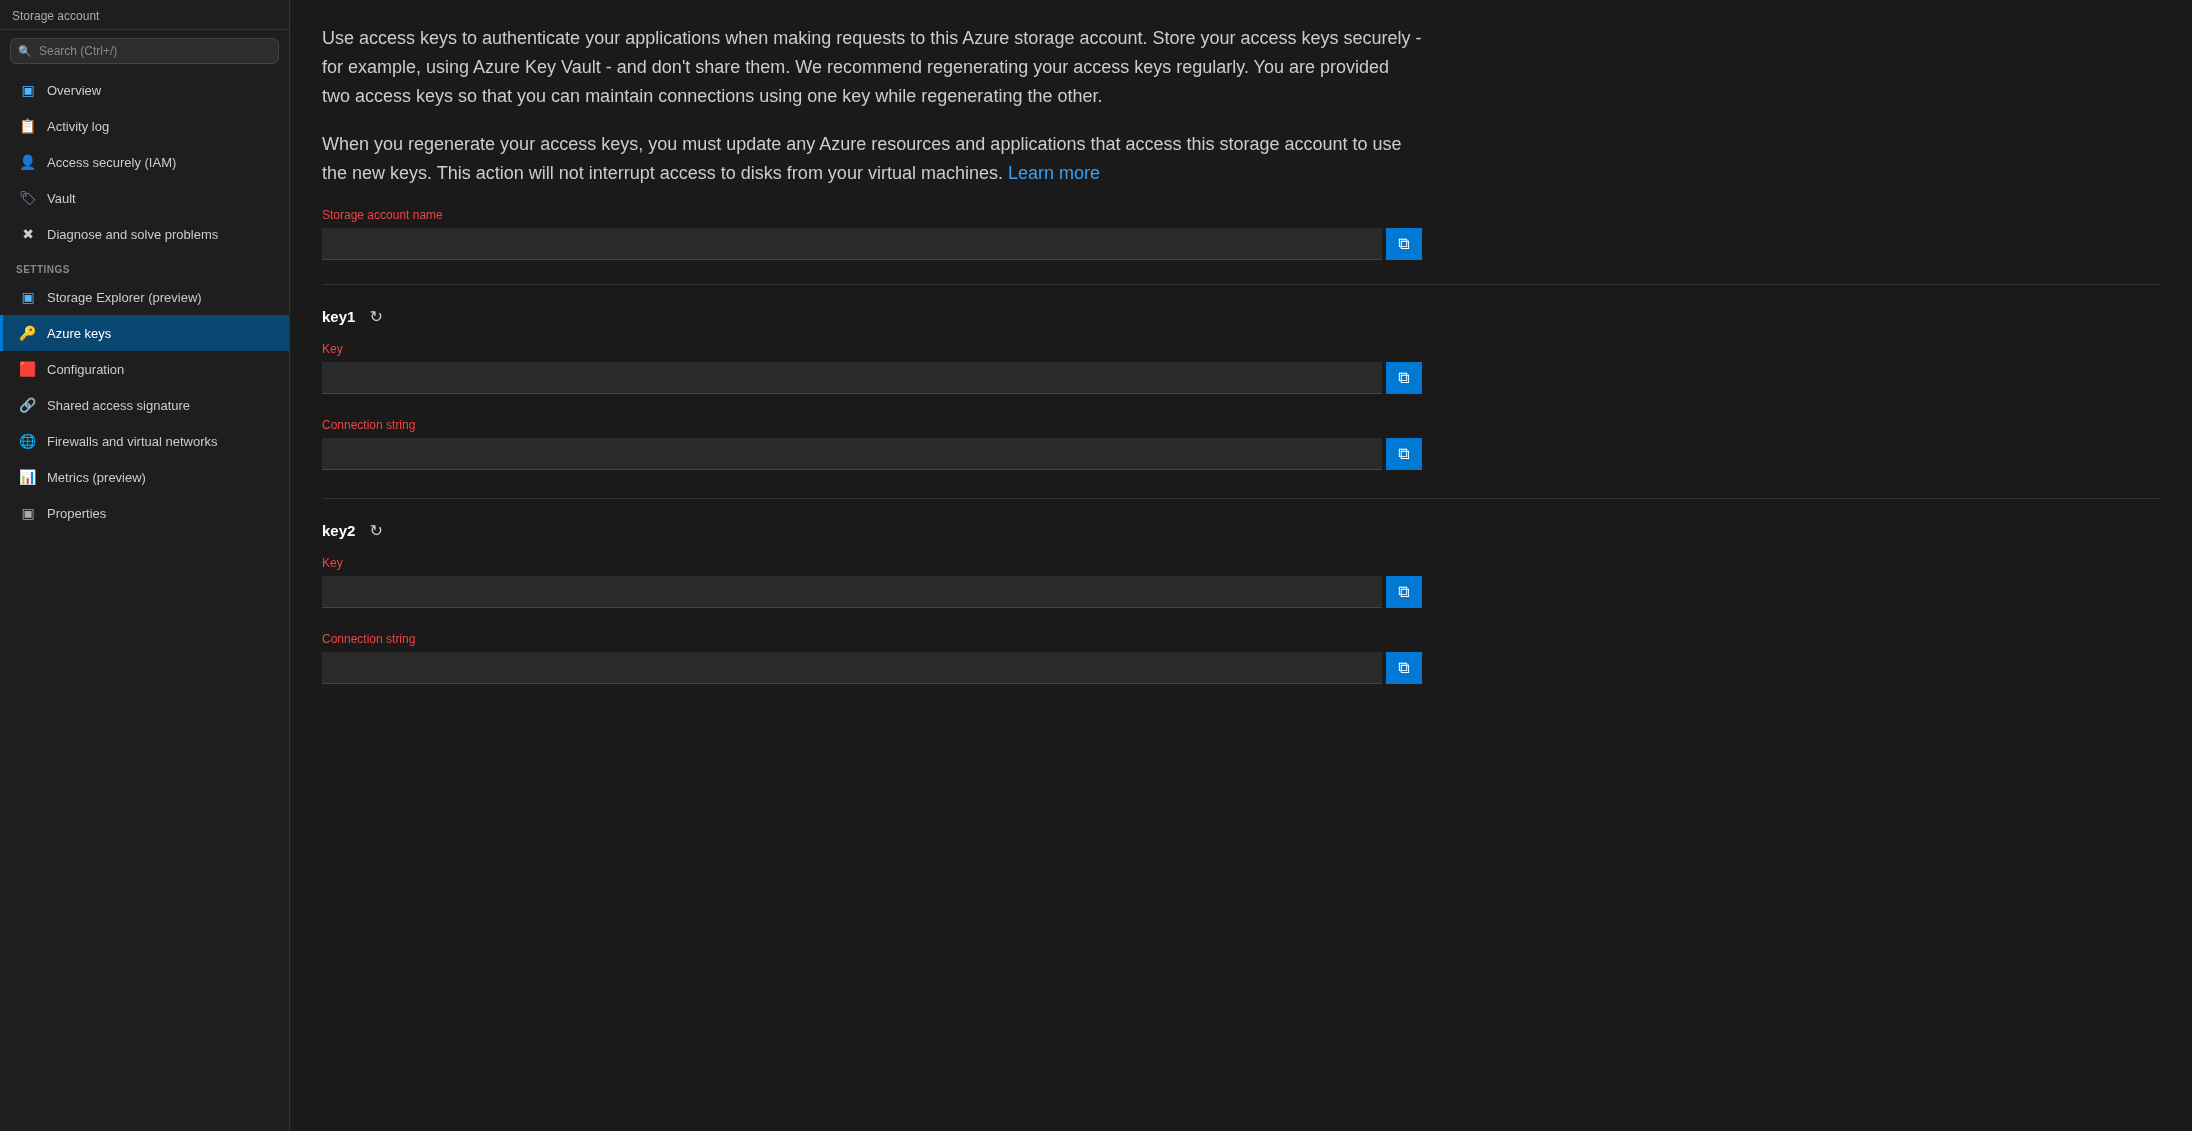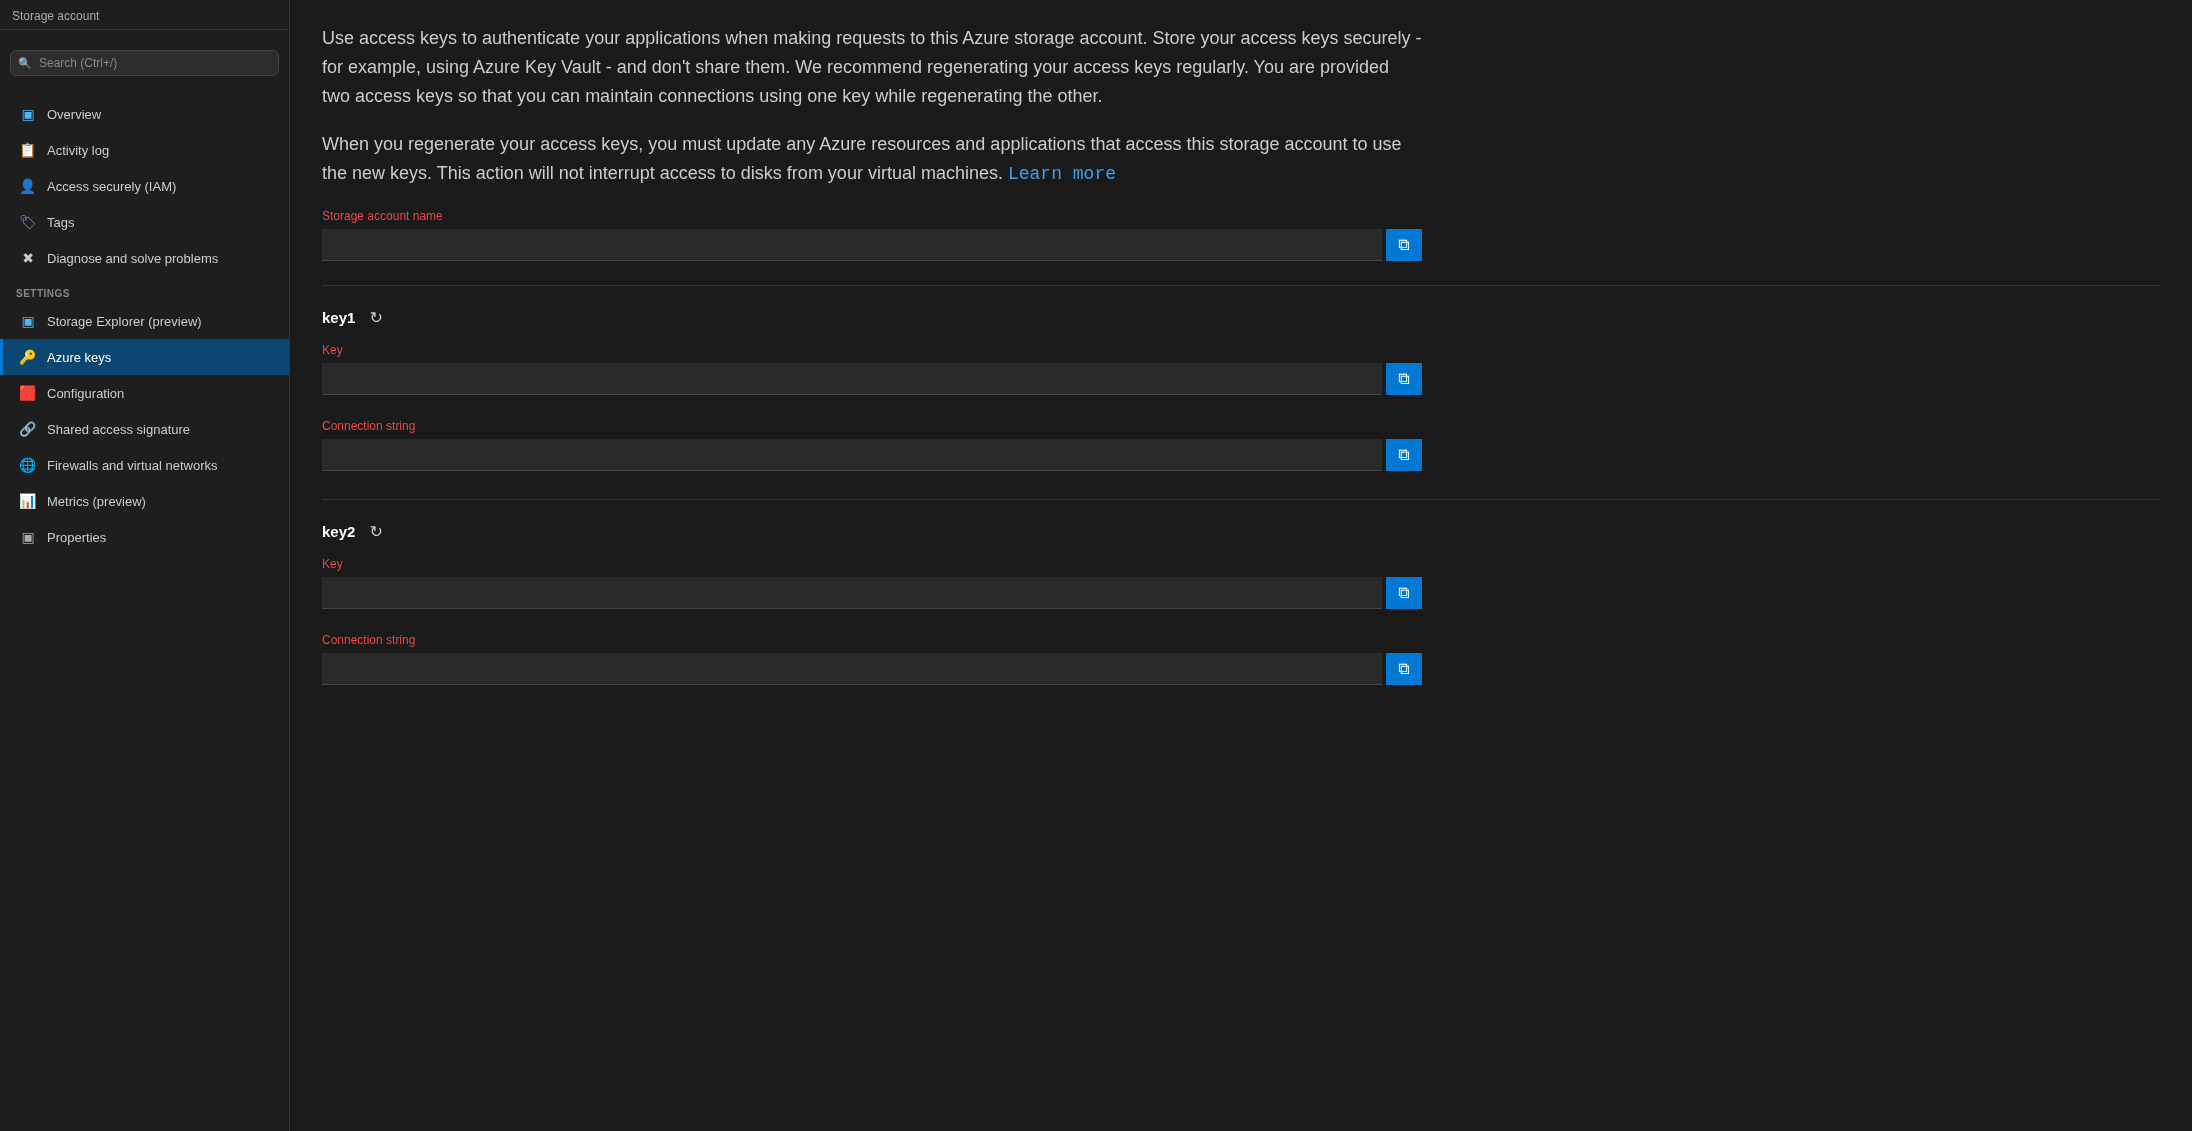--- a/index.html
+++ b/index.html
@@ -16,21 +16,20 @@
     
     .sidebar {
       width: 290px;
       min-width: 290px;
       background: #1e1e1e;
       border-right: 1px solid #333;
       display: flex;
       flex-direction: column;
       height: 100vh;
       overflow: hidden;
-      gap: 12px;
     }
 
     .sidebar-header {
       padding: 8px 12px 6px;
       border-bottom: 1px solid #333;
     }
 
     .sidebar-title {
       font-size: 12px;
       color: #aaa;
@@ -126,21 +125,20 @@
       line-height: 1.6;
       font-size: 18px;
       max-width: 1100px;
       margin-bottom: 20px;
     }
 
     .description-text .learn-more {
       color: #3aa0f3;
       text-decoration: none;
       cursor: pointer;
-      font-family: Liberation Mono, monospace;
     }
 
     .field-group {
       margin-bottom: 24px;
       max-width: 1100px;
     }
 
     .field-label {
       font-size: 12px;
       color: #ef4444;
@@ -240,21 +238,21 @@
       <span>Activity log</span>
     </div>
 
     <div class="nav-item">
       <span class="nav-icon" style="color:#4db8ff;">👤</span>
       <span>Access securely (IAM)</span>
     </div>
 
     <div class="nav-item">
       <span class="nav-icon" style="color:#b47aff;">🏷</span>
-      <span>Tags</span>
+      <span>Vault</span>
     </div>
 
     <div class="nav-item">
       <span class="nav-icon" style="color:#ccc;">✖</span>
       <span>Diagnose and solve problems</span>
     </div>
 
     <div class="section-label">SETTINGS</div>
 
     <div class="nav-item">

